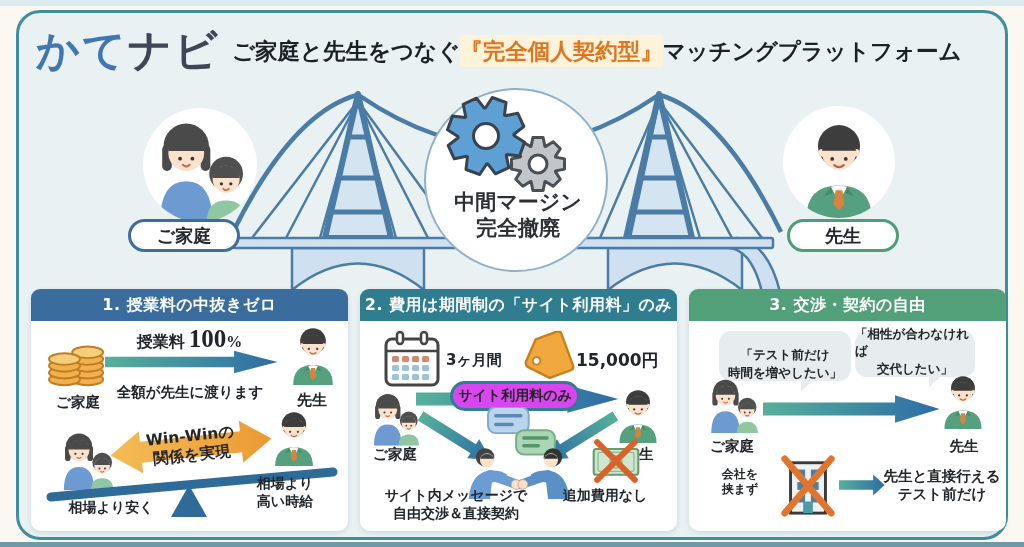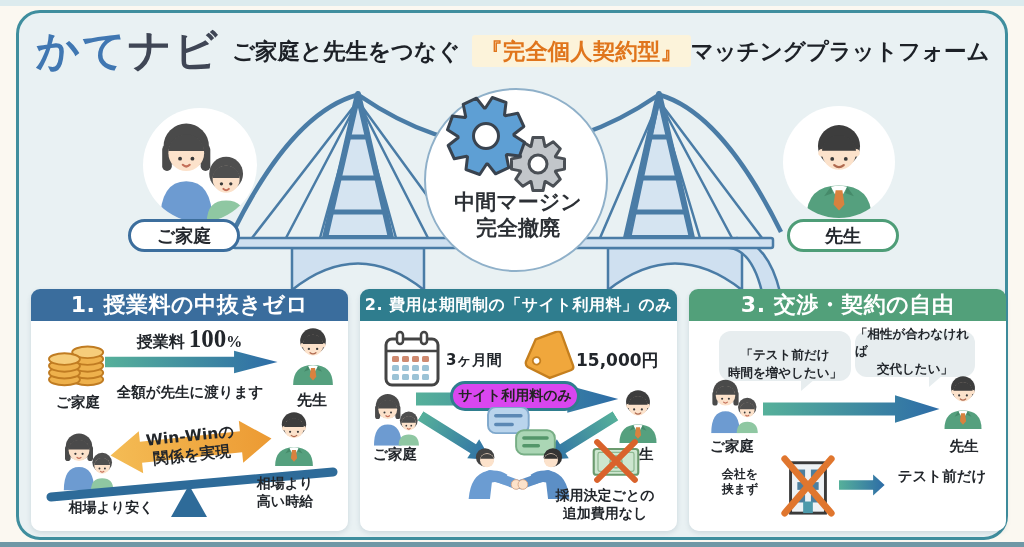--- a/index.html
+++ b/index.html
@@ -4,38 +4,38 @@
 <style>
 *{margin:0;padding:0;box-sizing:border-box;}
 body{width:1024px;height:547px;position:relative;overflow:hidden;background:#fbf8f1;font-family:"DejaVu Sans","Liberation Sans",sans-serif;color:#242424;}
 .topstrip{position:absolute;left:0;top:0;width:1024px;height:6px;background:#dcebee;}
 .botstrip{position:absolute;left:0;top:542px;width:1024px;height:5px;background:#6f98a6;}
 .container{position:absolute;left:16px;top:10px;width:992px;height:530px;background:#e9f1f3;border:3px solid #3f8e9e;border-radius:24px;}
 .logo{position:absolute;left:36px;top:22px;font-size:43px;font-weight:800;letter-spacing:2px;white-space:nowrap;}
 .logo .p1{color:#4077b2;}
 .logo .p2{color:#3f4655;}
 .title{position:absolute;left:232px;top:36px;font-size:22.5px;font-weight:800;white-space:nowrap;color:#1d2127;}
-.title .hl{color:#e0751c;background:#fcf3da;padding:3px 8px;border-radius:3px;margin-left:12px;}
+.title .hl{color:#e0751c;background:#fcf3da;padding:3px 0;border-radius:3px;}
 .bridge{position:absolute;left:0;top:85px;width:1024px;height:215px;}
 .avatar{position:absolute;background:#fff;border-radius:50%;display:flex;align-items:flex-end;justify-content:center;overflow:hidden;}
 .av-family{left:143px;top:108px;width:114px;height:114px;}
 .av-family svg{width:110px;height:102px;}
 .av-teacher{left:783px;top:106px;width:112px;height:112px;}
 .av-teacher svg{width:98px;height:95px;}
 .center-circle{position:absolute;left:424px;top:88px;width:184px;height:184px;background:#fff;border:2px solid #8fb0c9;border-radius:50%;}
 .cc-gears{position:absolute;left:0;top:0;width:184px;height:184px;}
 .cc-t{position:absolute;left:0;width:184px;text-align:center;font-size:21px;font-weight:800;color:#2c3035;}
 .cc-t1{top:98px;}
 .cc-t2{top:124px;}
 .pill{position:absolute;height:33px;background:#fff;border-radius:17px;display:flex;align-items:center;justify-content:center;font-size:18px;font-weight:800;color:#24282e;}
 .pill-family{left:128px;top:219px;width:112px;border:3px solid #3c6e9d;}
 .pill-teacher{left:787px;top:219px;width:112px;border:3px solid #4e9d77;}
 .card{position:absolute;top:289px;width:317px;height:242px;border-radius:10px;box-shadow:0 2px 5px rgba(50,80,100,.15);}
 .card1{left:31px;}.card2{left:360px;}.card3{left:689px;}
-.chead{position:absolute;left:0;top:0;width:100%;height:32px;border-radius:9px 9px 0 0;color:#fff;font-size:22px;font-weight:800;display:flex;align-items:center;justify-content:center;letter-spacing:0.5px;}
+.chead{position:absolute;left:0;top:0;width:100%;height:32px;border-radius:9px 9px 0 0;color:#fff;font-size:16px;font-weight:800;display:flex;align-items:center;justify-content:center;letter-spacing:0.5px;}
 .card1 .chead{background:#3a6d9d;}
 .card2 .chead{background:#2f7d8e;font-size:16px;}
 .card3 .chead{background:#52a07a;}
 .cbody{position:absolute;left:0;top:32px;width:100%;height:210px;background:#fff;border-radius:0 0 10px 10px;}
 .t{position:absolute;text-align:center;font-weight:800;color:#22262b;line-height:1.25;}
 .it{position:absolute;}
 
 .c1-coins{left:14px;top:44px;width:66px;height:58px;}
 .c1-coins-label{left:2px;top:104px;width:90px;font-size:14.5px;}
 .c1-tuition{left:66px;top:34px;width:185px;font-size:16px;font-family:Liberation Serif, serif;}
@@ -336,22 +336,25 @@
     </svg>
   <svg class="it c2-diagR" viewBox="0 0 240 60" preserveAspectRatio="none">
       <use href="#sym-arrow"></use>
     </svg>
   <svg class="it c2-hand" viewBox="0 0 120 95">
       <use href="#sym-handshake"></use>
     </svg>
   <svg class="it c2-money" viewBox="0 0 64 56">
       <use href="#sym-money-x"></use>
     </svg>
+  <div class="t c2-msg">
+      <div>サイト内メッセージで</div>
+      <div>自由交渉＆直接契約</div>
+    </div>
   <div class="t c2-fee">
-      <div>採用決定ごとの</div>
       <div>追加費用なし</div>
     </div>
 </div>
 
 <div class="card card3">
   <div class="chead">3. 交渉・契約の自由</div>
   <div class="cbody"></div>
   <div class="bubble c3-b1">
       <div>「テスト前だけ</div>
       <div>時間を増やしたい」</div>
@@ -375,15 +378,16 @@
       <div>会社を</div>
       <div>挟まず</div>
     </div>
   <svg class="it c3-bldg" viewBox="0 0 64 64">
       <use href="#sym-building-x"></use>
     </svg>
   <svg class="it c3-miniarrow" viewBox="0 0 240 60" preserveAspectRatio="none">
       <use href="#sym-arrow"></use>
     </svg>
   <div class="t c3-direct">
+      <div>先生と直接行える</div>
       <div>テスト前だけ</div>
     </div>
 </div>
 
 </body></html>

